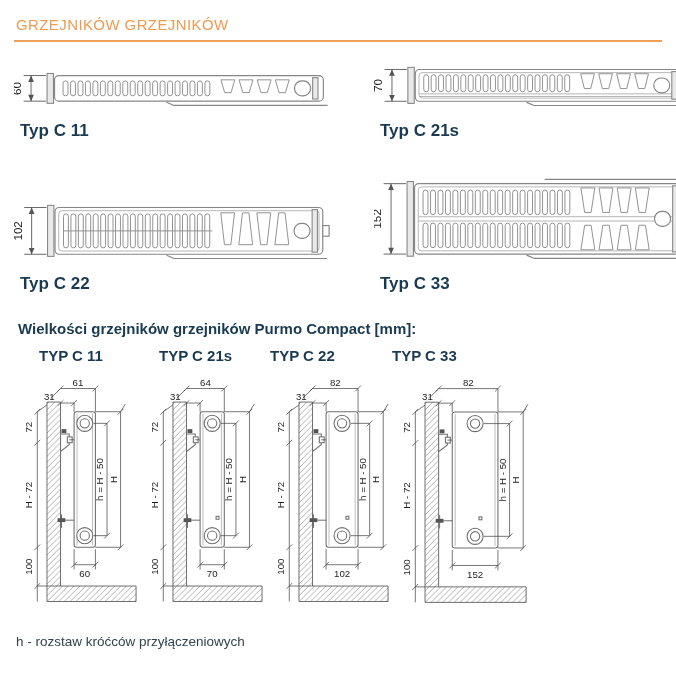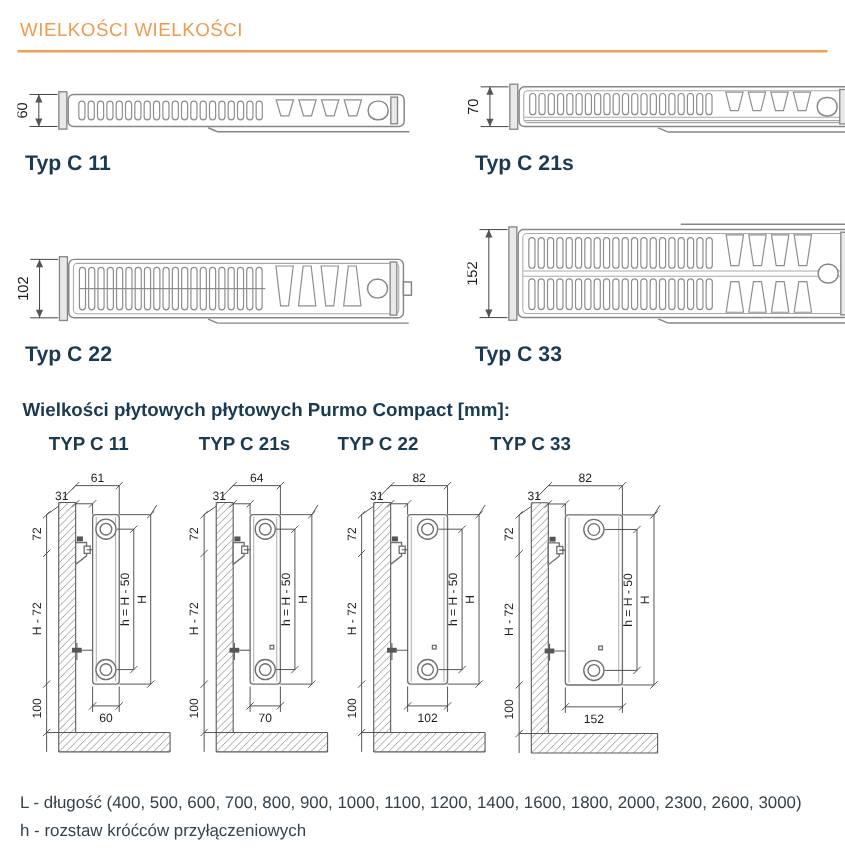--- a/index.html
+++ b/index.html
@@ -34,21 +34,21 @@
   .dln{fill:none;stroke:#444;stroke-width:0.75;}
   .dark{fill:#555;stroke:none;}
   text.dt{font-size:10px;fill:#1c1c1c;}
   text.xdim{font-size:11px;fill:#1c1c1c;}
 </style>
 </head>
 <body>
 
 <div class="page">
 
-  <div class="title">WIELKOŚCI WIELKOŚCI</div>
+  <div class="title">GRZEJNIKÓW GRZEJNIKÓW</div>
   <hr class="rule">
 
   <div class="xs-grid row1">
     <div class="xs-cell">
       <div class="xs-holder">
         <svg class="xs" viewBox="0 0 300 44" width="320" height="47">
           <g class="gen">
               <line x1="16" y1="8" x2="16" y2="32" class="dln"></line>
               <line x1="9" y1="8" x2="30" y2="8" class="dln"></line>
               <line x1="9" y1="32" x2="30" y2="32" class="dln"></line>
@@ -259,21 +259,21 @@
               <line x1="143" y1="75" x2="150" y2="78" class="part"></line>
               <line x1="160" y1="4" x2="294" y2="4" class="part"></line>
             </g>
           <text class="xdim" x="7" y="41" text-anchor="middle" transform="rotate(-90 7 41)">152</text>
         </svg>
       </div>
       <div class="typ">Typ C 33</div>
     </div>
   </div>
 
-  <div class="subtitle">Wielkości płytowych płytowych Purmo Compact [mm]:</div>
+  <div class="subtitle">Wielkości grzejników grzejników Purmo Compact [mm]:</div>
 
   <div class="cols">
 
     <div class="col c1">
       <div class="col-h">TYP C 11</div>
       <svg class="diag" viewBox="0 0 130 252" width="126" height="244">
         <g class="gen">
             <defs>
               <pattern id="hatch0" width="6" height="6" patternUnits="userSpaceOnUse">
                 <path d="M-1,7 L7,-1" stroke="#8a8a8a" stroke-width="0.7" fill="none"></path>
@@ -569,17 +569,16 @@
         <text class="dt" x="19" y="200" text-anchor="middle" transform="rotate(-90 19 200)">100</text>
         <text class="dt" x="117" y="110" text-anchor="middle" transform="rotate(-90 117 110)">h = H - 50</text>
         <text class="dt" x="131" y="110" text-anchor="middle" transform="rotate(-90 131 110)">H</text>
         <text class="dt" x="85.5" y="211" text-anchor="middle">152</text>
       </svg>
     </div>
 
   </div>
 
   <div class="legend">
-    <p>L - długość (400, 500, 600, 700, 800, 900, 1000, 1100, 1200, 1400, 1600, 1800, 2000, 2300, 2600, 3000)</p>
     <p>h - rozstaw króćców przyłączeniowych</p>
   </div>
 
 </div>
 
 </body></html>

